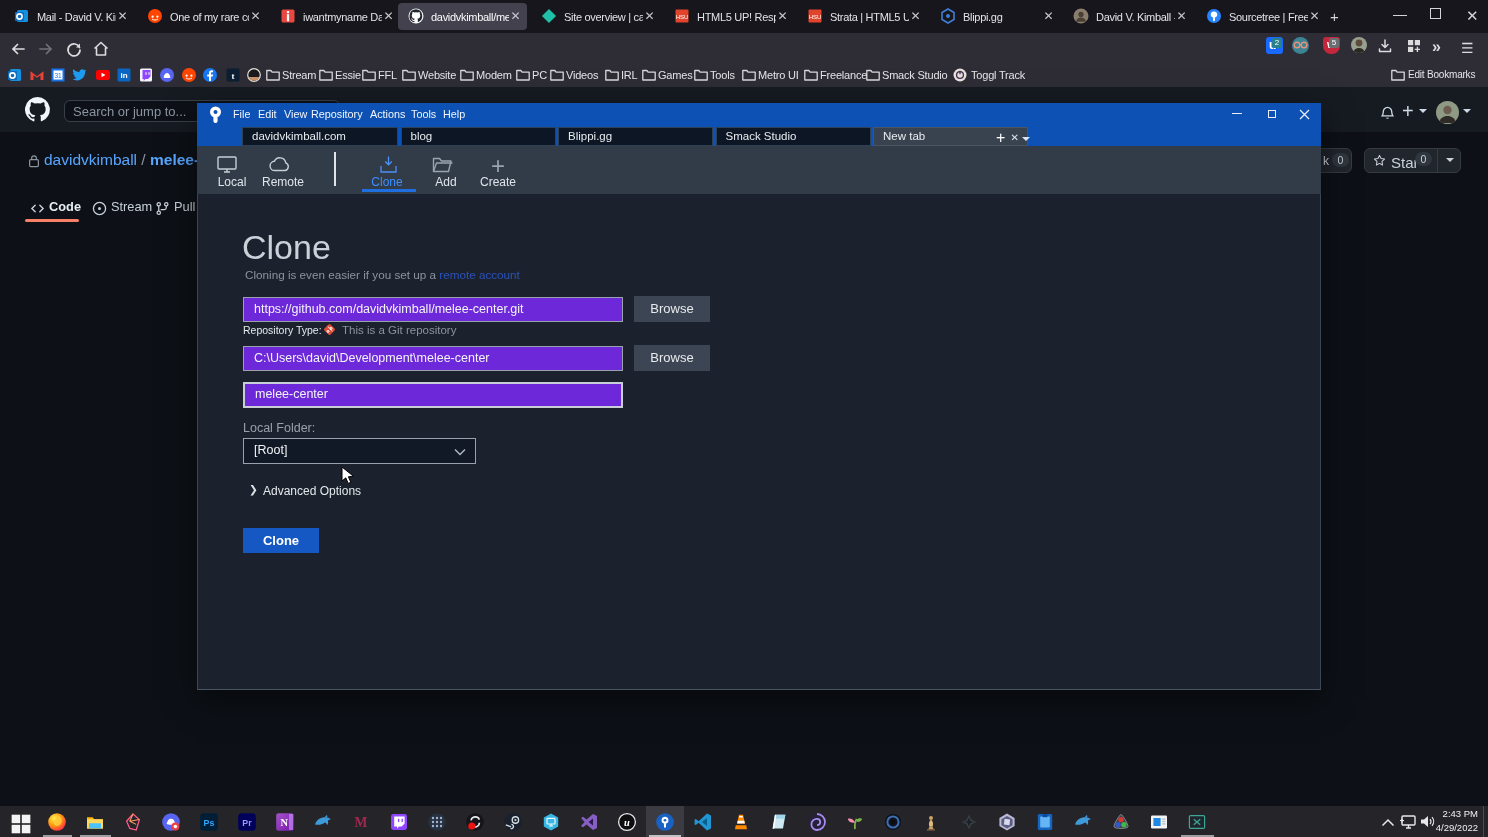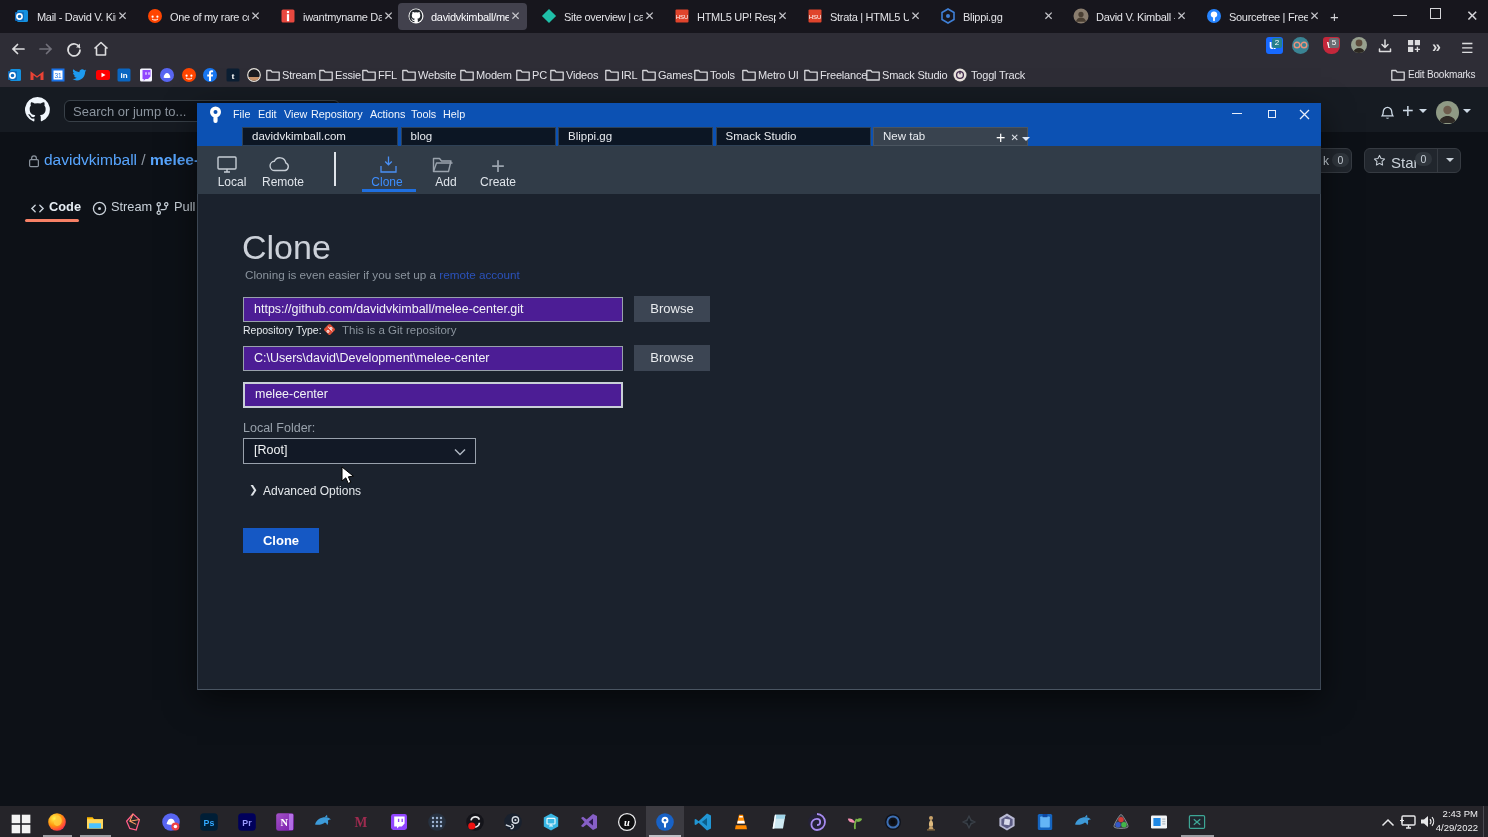--- a/index.html
+++ b/index.html
@@ -36,21 +36,21 @@
 .sttab { position:absolute; top:1px; height:18.5px; background:#0c1624; border:1px solid #2e4156;
   color:#e8ebef; font-size:11.5px; line-height:17px; padding-left:9px;margin-left:36px; }
 #st-toolbar { position:absolute; left:0; top:43px; width:1124px; height:48px; background:#313c48; }
 #st-content { position:absolute; left:0; top:91px; width:1124px; height:496px; background:#1b222d;
   border-left:1px solid #3c4653; border-right:1px solid #3c4653; border-bottom:1px solid #4a5562; }
 .stmenu { position:absolute; top:5px; font-size:10.8px; color:#f2f6fc; }
 .sttab.stactive { background:#39434f; border:1px solid #4a5560; }
 .sttool { position:absolute; top:29px; width:54px; font-size:12px; color:#dfe4ea; text-align:center; left:2px; }
 .stsel { color:#3d8eff; }
 
-.stinput { position:absolute; background:#4c1d95; border:1px solid #99a1ac; color:#f2f4f6;
+.stinput { position:absolute; background:#6d28d9; border:1px solid #99a1ac; color:#f2f4f6;
   font-size:12.5px; line-height:22px; padding-left:10px; }
 .stbrowse { position:absolute; width:76px; height:26px; background:#3c4553; color:#e8ebee;
   font-size:13px; text-align:center; line-height:26px; }
 
 
 #taskbar { position:absolute; left:0; top:806px; width:1488px; height:31px; background:#252429; }
 .tbi { position:absolute; top:4px; width:24px; height:24px; transform:scale(0.8); transform-origin:center center; }
 </style>
 </head>
 <body>

